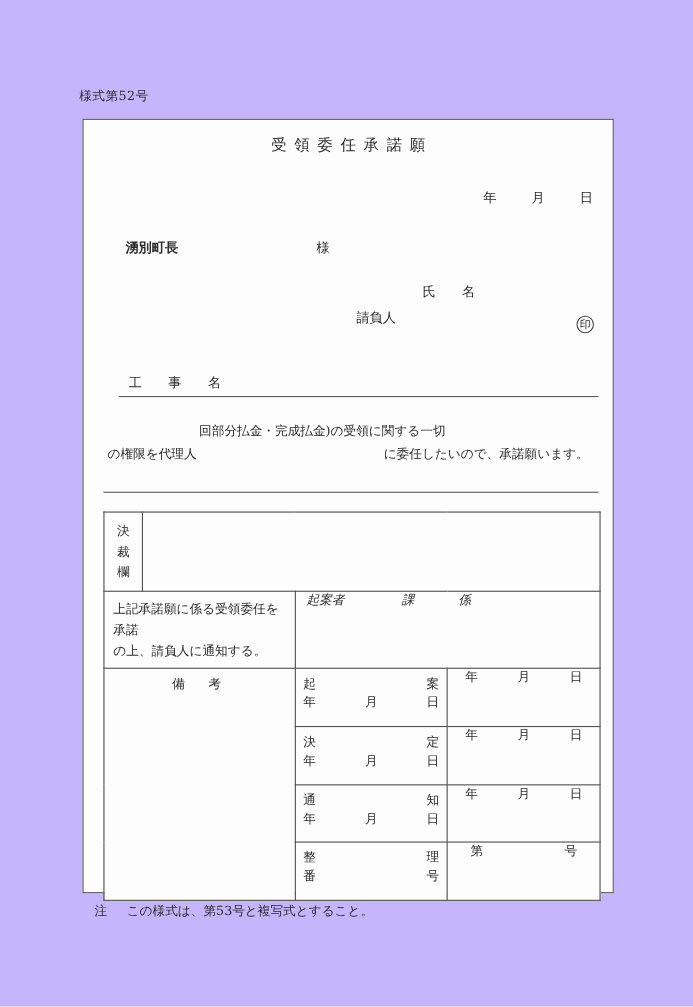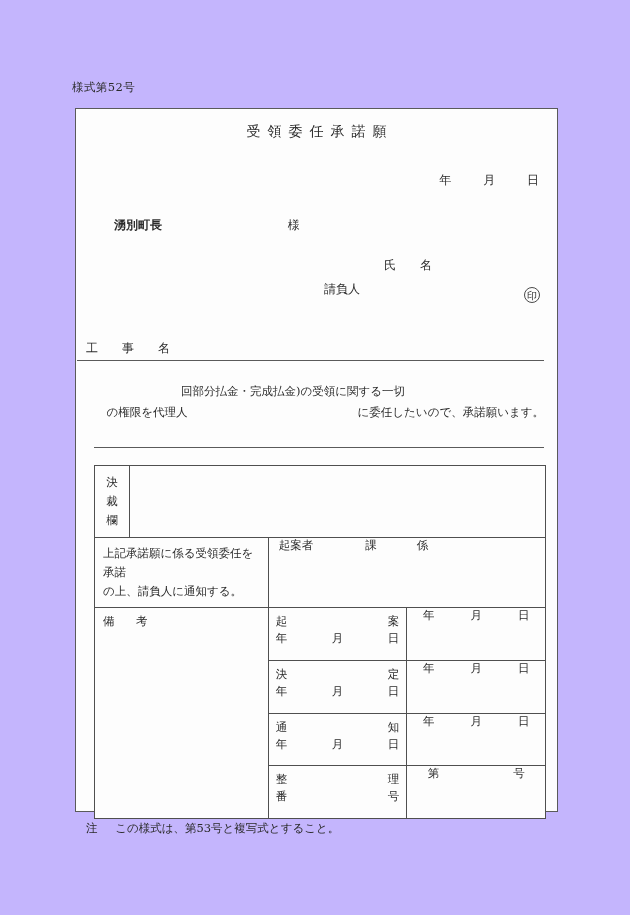--- a/index.html
+++ b/index.html
@@ -123,21 +123,21 @@
     border-radius: 50%;
     font-size: 10px;
     line-height: 15px;
     text-align: center;
     box-sizing: border-box;
   }
 
   
   .koji-row {
     position: absolute;
-    left: 1px;
+    left: 32px;
     right: 13px;
     top: 231px;
     border-bottom: 1.1px solid #5a5a5a;
     padding-bottom: 3px;
     font-size: 12px;
     white-space: nowrap;
   }
   .koji-row .label {
     display: inline-block;
     margin-left: 9px;
@@ -152,21 +152,21 @@
     top: 272px;
     font-size: 11.5px;
     line-height: 21px;
   }
   .body-line {
     display: flex;
     align-items: baseline;
     white-space: nowrap;
   }
   .body-line.l1 { justify-content: flex-start; }
-  .body-line.l2 { justify-content: flex-end; }
+  .body-line.l2 { justify-content: center; }
   .gap-wide { display: inline-block; width: 78px; }
   .gap-huge { display: inline-block; width: 170px; }
   .lead { display: inline-block; width: 14px; }
 
   
   .rule {
     position: absolute;
     left: 18px;
     right: 13px;
     top: 338px;
@@ -210,34 +210,36 @@
 
   .notice-cell {
     height: 52px;
   }
   .notice-cell .txt {
     line-height: 19px;
   }
 
   .bikou-cell {
     height: 210px;
+    text-align: center;
   }
   .bikou-cell .txt {
     letter-spacing: 5px;
   }
 
   .kianscha-cell {
     height: 52px;
     vertical-align: middle;
   }
   .kianscha-inner {
     padding: 0 10px;
     display: flex;
     align-items: center;
     white-space: nowrap;
+    font-style: italic;
   }
   .kianscha-inner .who { margin-right: 52px; }
   .kianscha-inner .ka { margin-right: 40px; }
 
   
   .dlabel {
     width: 76px;
     vertical-align: middle;
   }
   .dlabel-inner {

